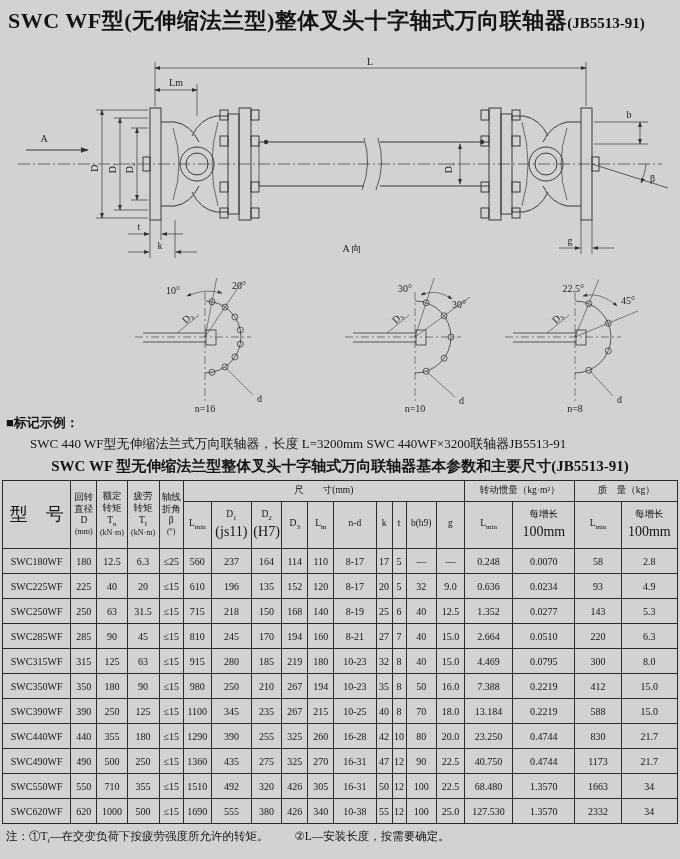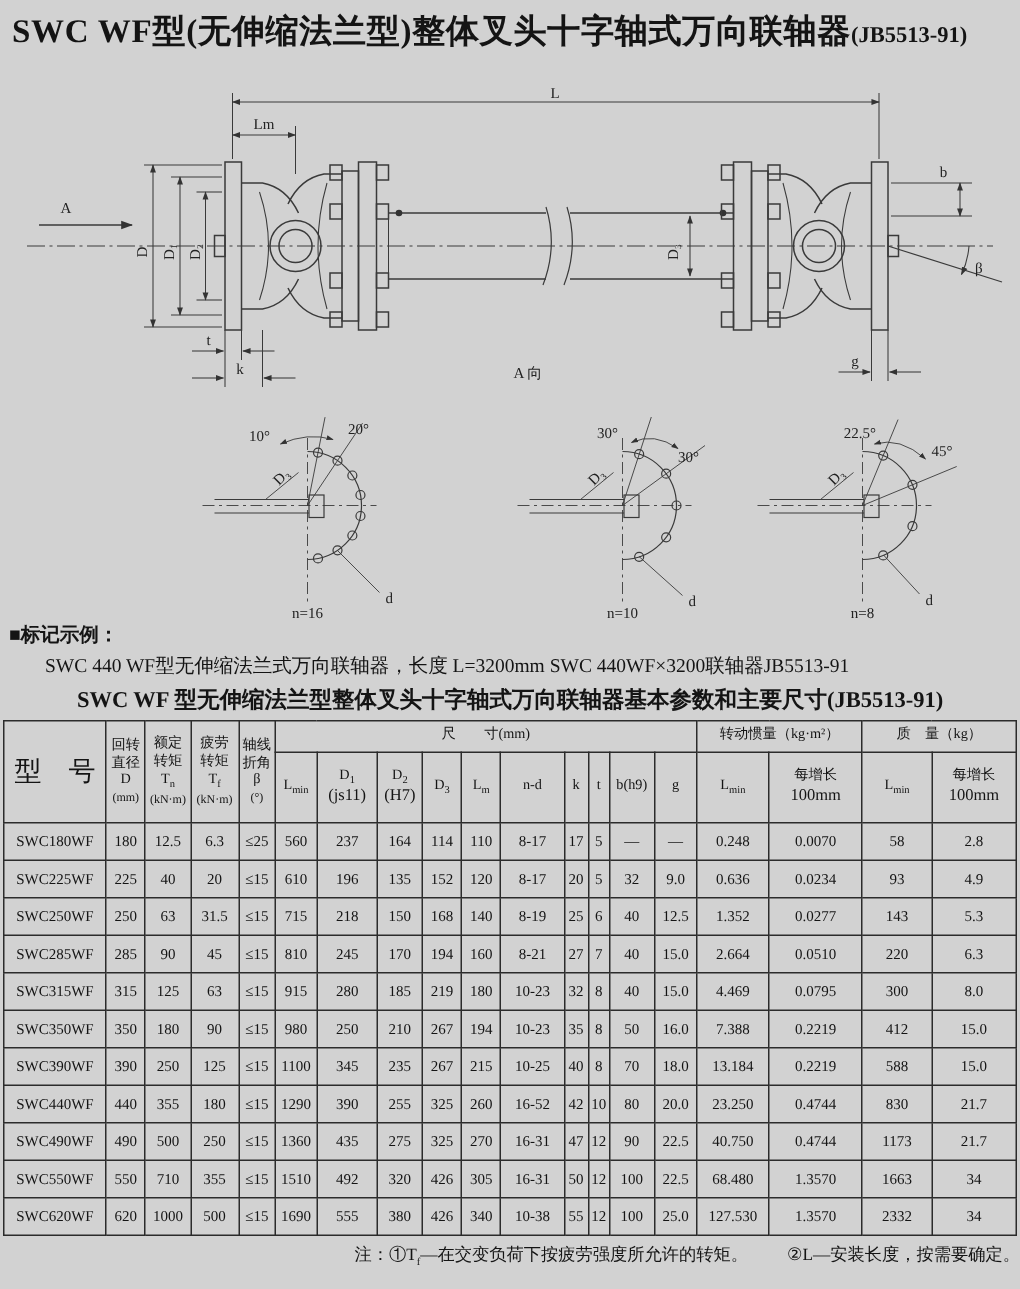--- a/index.html
+++ b/index.html
@@ -31,24 +31,24 @@
   }
   th,td{
     border:1px solid #2b2b2b;text-align:center;vertical-align:middle;
     padding:0;font-weight:normal;overflow:hidden;
   }
   thead th{font-size:9.5px;line-height:1.25;}
   thead tr.group-row th{height:20px;}
   thead tr.sub-row th{height:46px;}
   tbody td{height:24px;font-size:10px;}
   .hl{display:block;}
-  .hdr-extra{display:block;font-size:11px;}
+  .hdr-extra{display:block;font-size:14px;}
   .unit{display:block;font-size:8px;}
   sub{font-size:7px;}
-  .note{font-size:11.5px;margin:5px 0 0 6px;text-align:right;}
+  .note{font-size:11.5px;margin:5px 0 0 6px;}
   .note-gap{margin-left:26px;}
   text{fill:#222;stroke:none;font-size:10px;font-family:"Liberation Serif","DejaVu Serif",serif;}
 </style>
 </head>
 <body>
 
 <div class="page">
 
   <div class="title-bar">
     <span class="title-main">SWC WF型(无伸缩法兰型)整体叉头十字轴式万向联轴器</span>
@@ -480,21 +480,21 @@
           <td>SWC440WF</td>
           <td>440</td>
           <td>355</td>
           <td>180</td>
           <td>≤15</td>
           <td>1290</td>
           <td>390</td>
           <td>255</td>
           <td>325</td>
           <td>260</td>
-          <td>16-52</td>
+          <td>16-28</td>
           <td>42</td>
           <td>10</td>
           <td>80</td>
           <td>20.0</td>
           <td>23.250</td>
           <td>0.4744</td>
           <td>830</td>
           <td>21.7</td>
         </tr>
         <tr>

